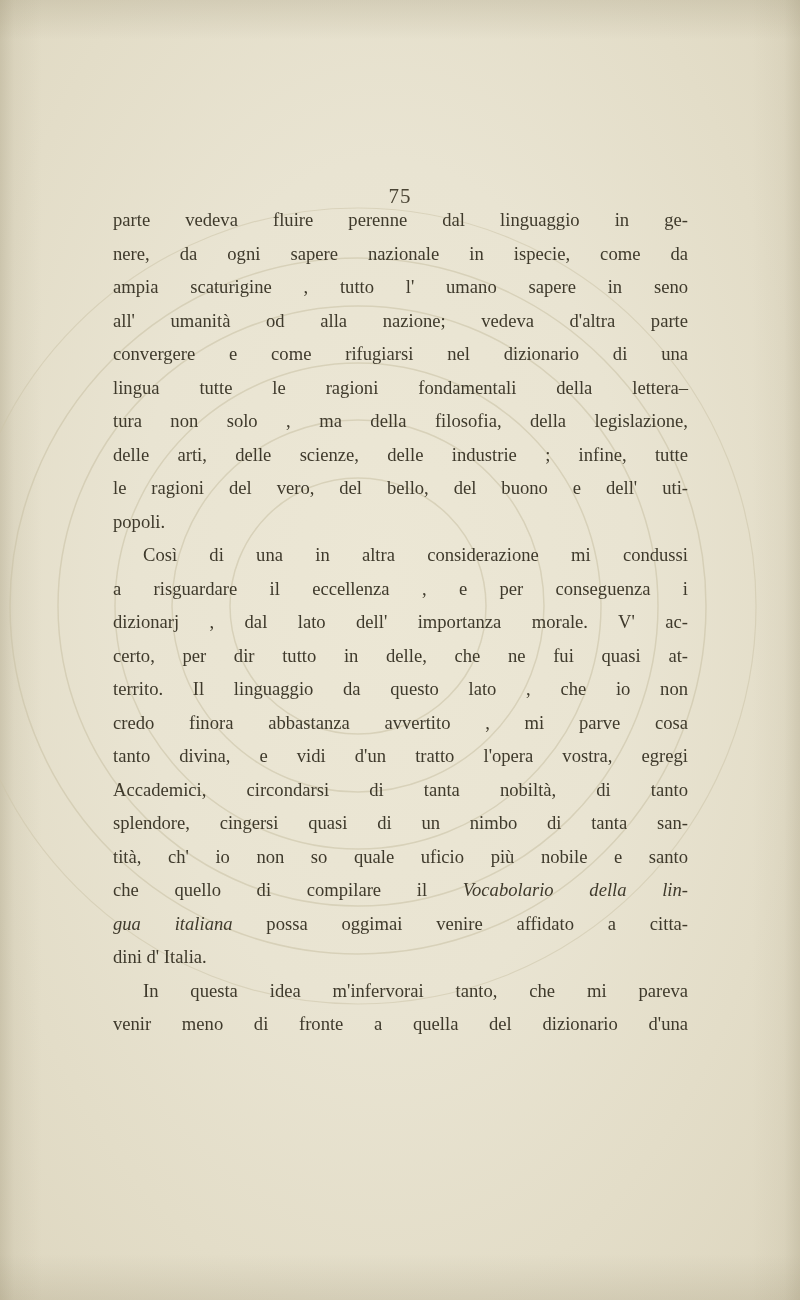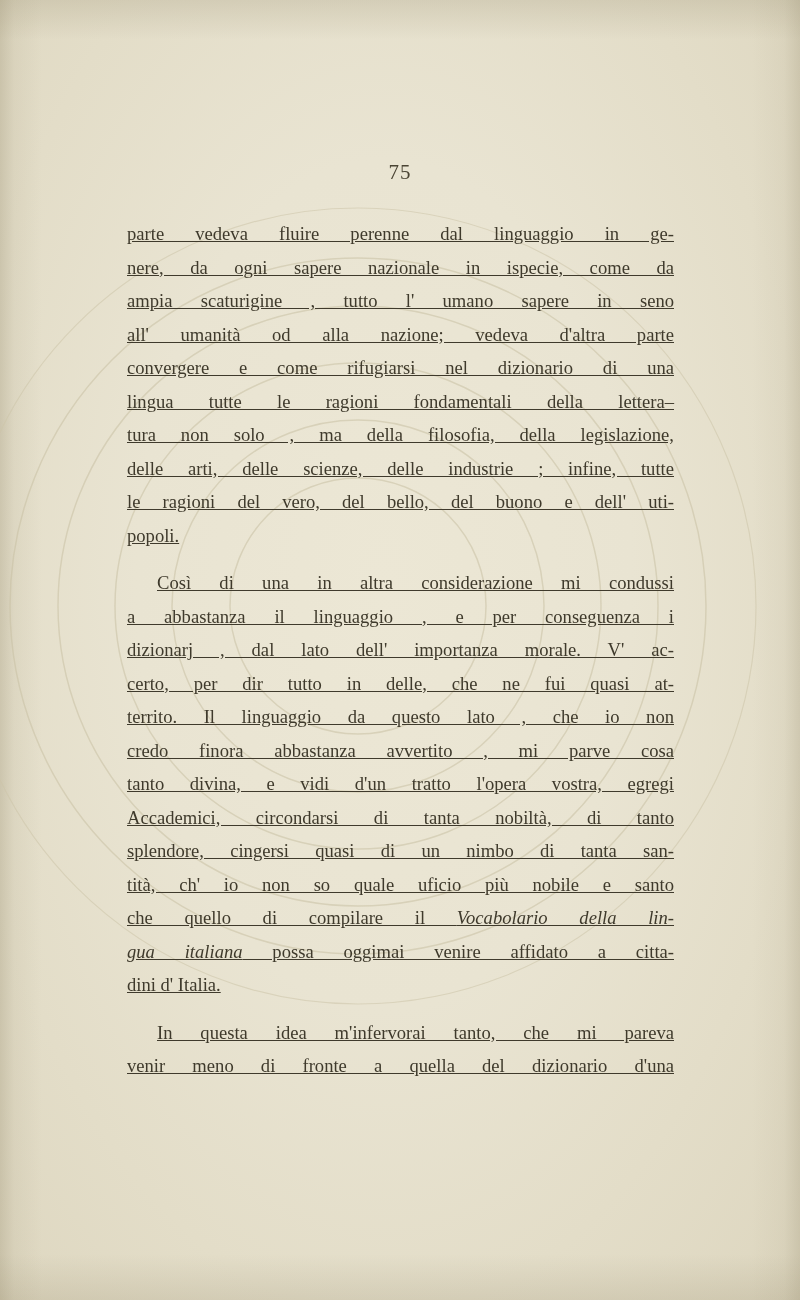--- a/index.html
+++ b/index.html
@@ -47,21 +47,21 @@
 
   .content {
     position: absolute;
     left: 0; top: 0;
     width: 800px;
     height: 1300px;
   }
 
   .folio {
     position: absolute;
-    top: 160px;
+    top: 184px;
     left: 0;
     width: 800px;
     text-align: center;
     font-size: 21px;
     color: #4a4434;
     letter-spacing: 1px;
   }
 
   .textblock {
     position: absolute;
@@ -69,23 +69,22 @@
     left: 113px;
     width: 575px;
     color: #3f3a2c;
     font-size: 18.6px;
     line-height: 33.5px;
     text-align: justify;
     text-justify: inter-word;
   }
 
   .textblock p {
-    margin: 14px;
+    margin: 0;
     text-indent: 0;
-    text-decoration: underline;
   }
   .line {
     display: block;
     white-space: nowrap;
   }
   
   .line.just {
     text-align: justify;
     text-align-last: justify;
     white-space: normal;
@@ -126,21 +125,21 @@
         <span class="line just">convergere e come rifugiarsi nel dizionario di una</span>
         <span class="line just">lingua tutte le ragioni fondamentali della lettera–</span>
         <span class="line just">tura non solo , ma della filosofia, della legislazione,</span>
         <span class="line just">delle arti, delle scienze, delle industrie ; infine, tutte</span>
         <span class="line just">le ragioni del vero, del bello, del buono e dell' uti-</span>
         <span class="line">popoli.</span>
       </p>
 
       <p>
         <span class="line just" style="text-indent:30px">Così di una in altra considerazione mi condussi</span>
-        <span class="line just">a abbastanza il linguaggio , e per conseguenza i</span>
+        <span class="line just">a risguardare il eccellenza , e per conseguenza i</span>
         <span class="line just">dizionarj , dal lato dell' importanza morale. V' ac-</span>
         <span class="line just">certo, per dir tutto in delle, che ne fui quasi at-</span>
         <span class="line just">territo. Il linguaggio da questo lato , che io non</span>
         <span class="line just">credo finora abbastanza avvertito , mi parve cosa</span>
         <span class="line just">tanto divina, e vidi d'un tratto l'opera vostra, egregi</span>
         <span class="line just">Accademici, circondarsi di tanta nobiltà, di tanto</span>
         <span class="line just">splendore, cingersi quasi di un nimbo di tanta san-</span>
         <span class="line just">tità, ch' io non so quale uficio più nobile e santo</span>
         <span class="line just"><span>che quello di compilare il </span><span class="ital">Vocabolario della lin-</span></span>
         <span class="line just"><span class="ital">gua italiana</span><span> possa oggimai venire affidato a citta-</span></span>

